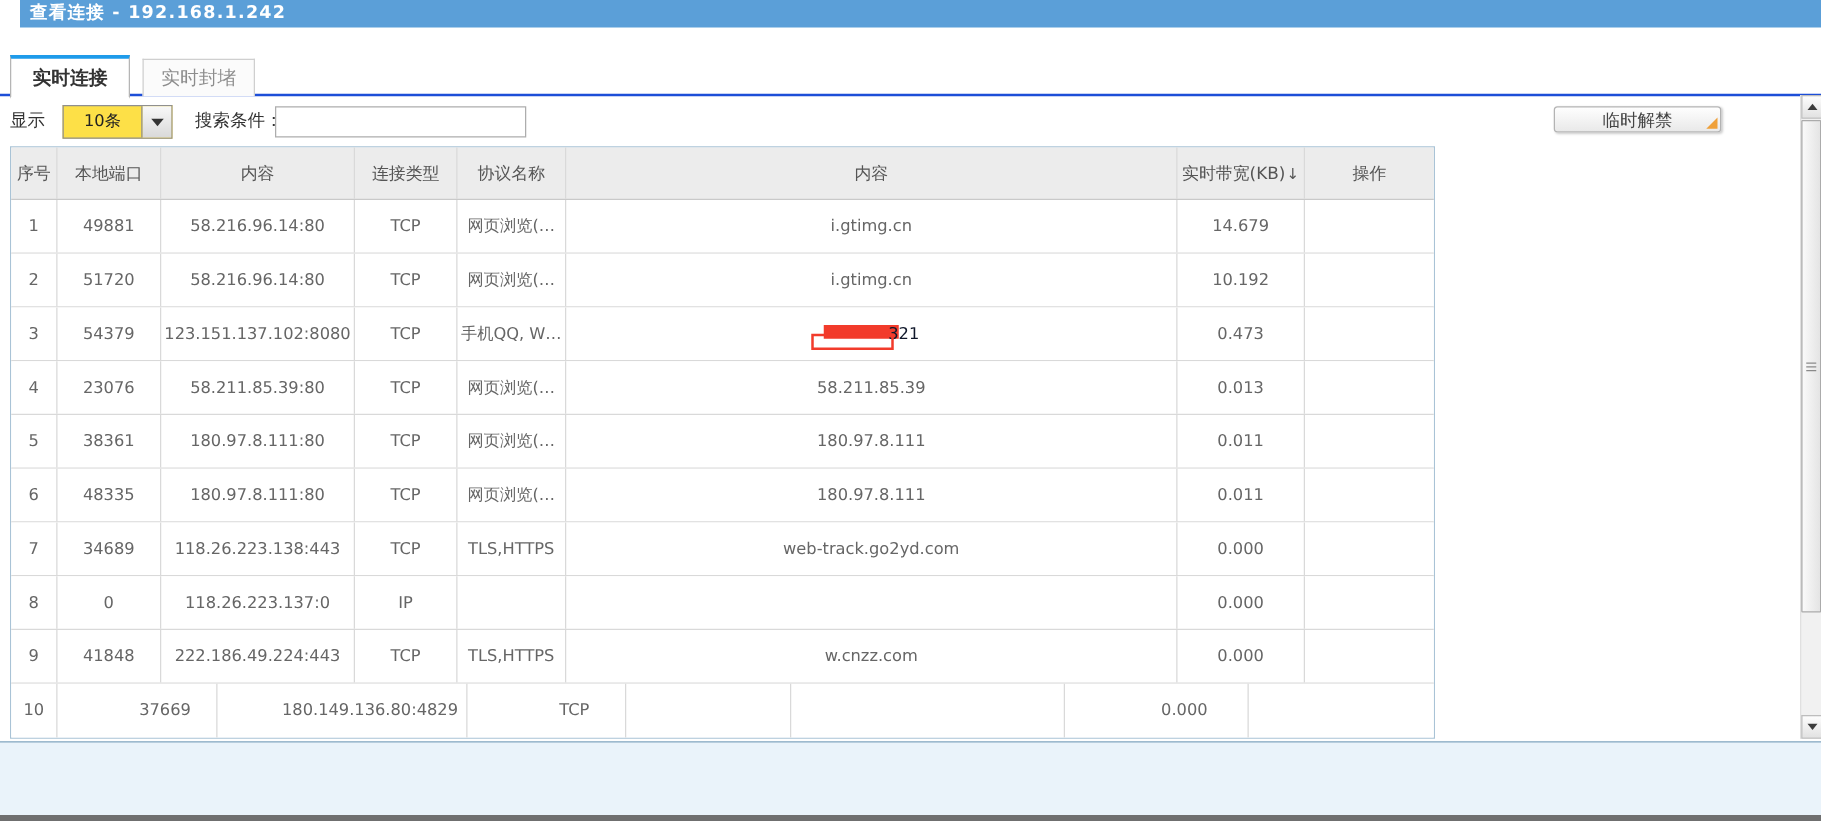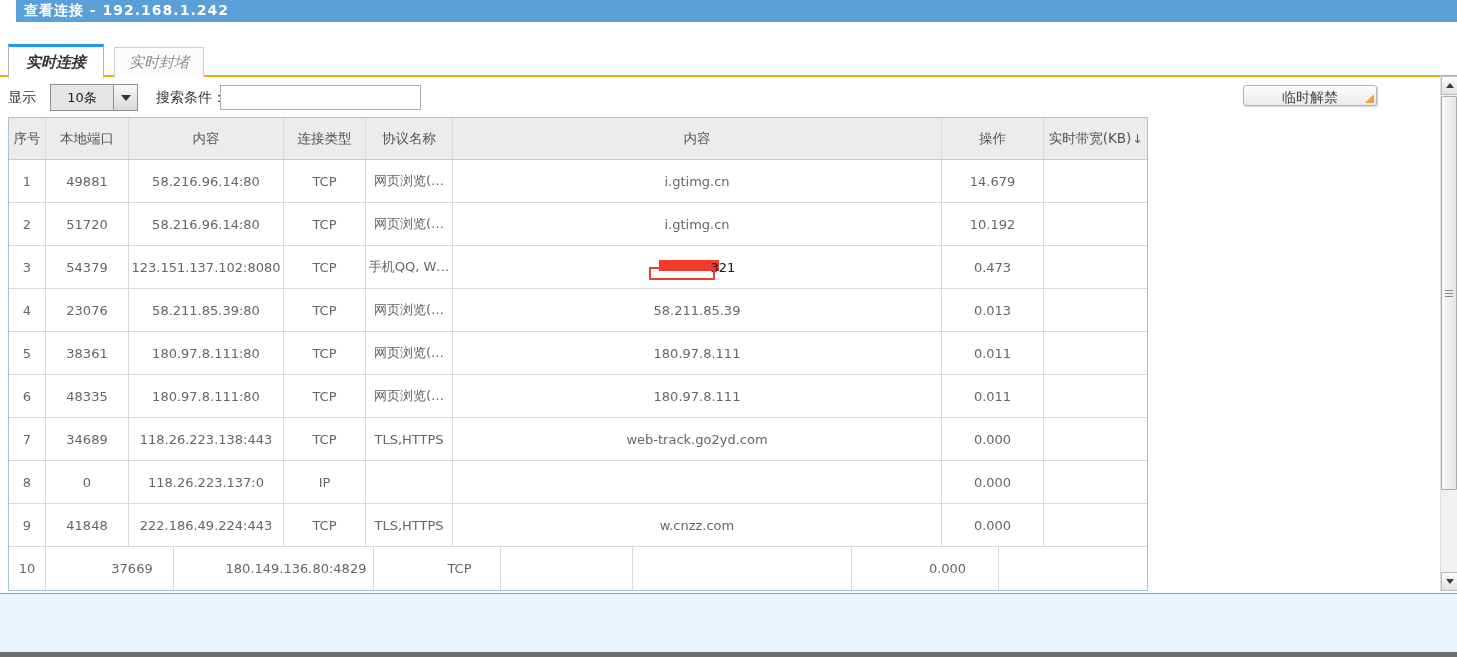--- a/index.html
+++ b/index.html
@@ -9,35 +9,35 @@
   
   .titlebar { position:absolute; top:0; left:16px; width:100%; height:22px;
               background:#5b9fd8; overflow:hidden; }
   .titlebar .title { color:#fff; font-weight:bold; font-size:14px; line-height:21px;
                      padding-left:8px; letter-spacing:1px; }
   .close-x { position:absolute; top:-1px; right:-6px; color:#e8432d; font-weight:bold;
              font-size:19px; line-height:22px; cursor:pointer; }
 
   
   .tabstrip { position:absolute; top:42px; left:0; width:100%; height:35px;
-              background:#fff; border-bottom:2px solid #eab308;font-style:italic; }
+              background:#fff; border-bottom:2px solid #1d4ed8; }
   .tab { display:inline-block; vertical-align:bottom; text-align:center; }
   .tab.active { margin-left:8px; height:35px; line-height:31px; padding:0 17px;
                 border:1px solid #b5b5b5; border-bottom:2px solid #fff;
                 border-top:3px solid #1e9bea; font-weight:bold; font-size:15px;
                 color:#333; background:#fff; position:relative; top:2px; z-index:2; }
   .tab.inactive { margin-left:5px; height:30px; line-height:28px; padding:0 14px;
                   border:1px solid #cfcfcf; border-bottom:none; font-size:15px;
                   color:#8d8d8d; background:#fbfbfb; }
 
   
   .controls { position:absolute; top:84px; left:8px; right:20px; height:28px; }
   .ctl-label { font-size:14px; color:#333; line-height:27px; display:inline-block; }
   .select { position:absolute; left:42px; top:0; width:88px; height:27px;
-            border:1px solid #8f8f8f; background:#e5e5e5; display:flex; }
+            border:1px solid #8f8f8f; background:#fde047; display:flex; }
   .select .val { flex:1; text-align:center; font-size:13px; color:#222; line-height:25px; }
   .select .arrow-btn { width:24px; border-left:1px solid #8f8f8f;
             background:linear-gradient(#f8f8f8,#d9d9d9); display:flex;
             align-items:center; justify-content:center; cursor:pointer; }
   .tri-down { width:0; height:0; border-left:5px solid transparent;
               border-right:5px solid transparent; border-top:6px solid #333; }
   .search-label { position:absolute; left:148px; top:0; }
   .search-input { position:absolute; left:212px; top:1px; width:201px; height:25px;
                   border:1px solid #adadad; font-size:13px; padding:0 4px; }
   .unblock-btn { position:absolute; left:1235px; top:1px; width:134px; height:21px;
@@ -126,22 +126,22 @@
 </div>
 
 <div class="tbl">
   <div class="thead">
       <div class="c">序号</div>
       <div class="c">本地端口</div>
       <div class="c">内容</div>
       <div class="c">连接类型</div>
       <div class="c">协议名称</div>
       <div class="c">内容</div>
+      <div class="c">实时带宽(KB)<span class="sortarrow">↓</span></div>
       <div class="c">操作</div>
-      <div class="c">实时带宽(KB)<span class="sortarrow">↓</span></div>
     </div>
   <div>
       <div class="trow">
         <div class="c">1</div>
         <div class="c">49881</div>
         <div class="c">58.216.96.14:80</div>
         <div class="c">TCP</div>
         <div class="c">网页浏览(…</div>
         <div class="c">i.gtimg.cn</div>
         <div class="c">14.679</div>

